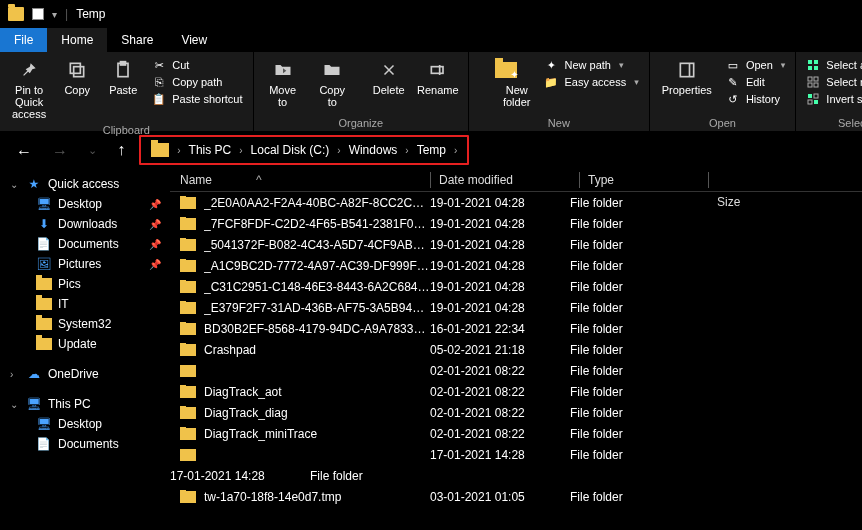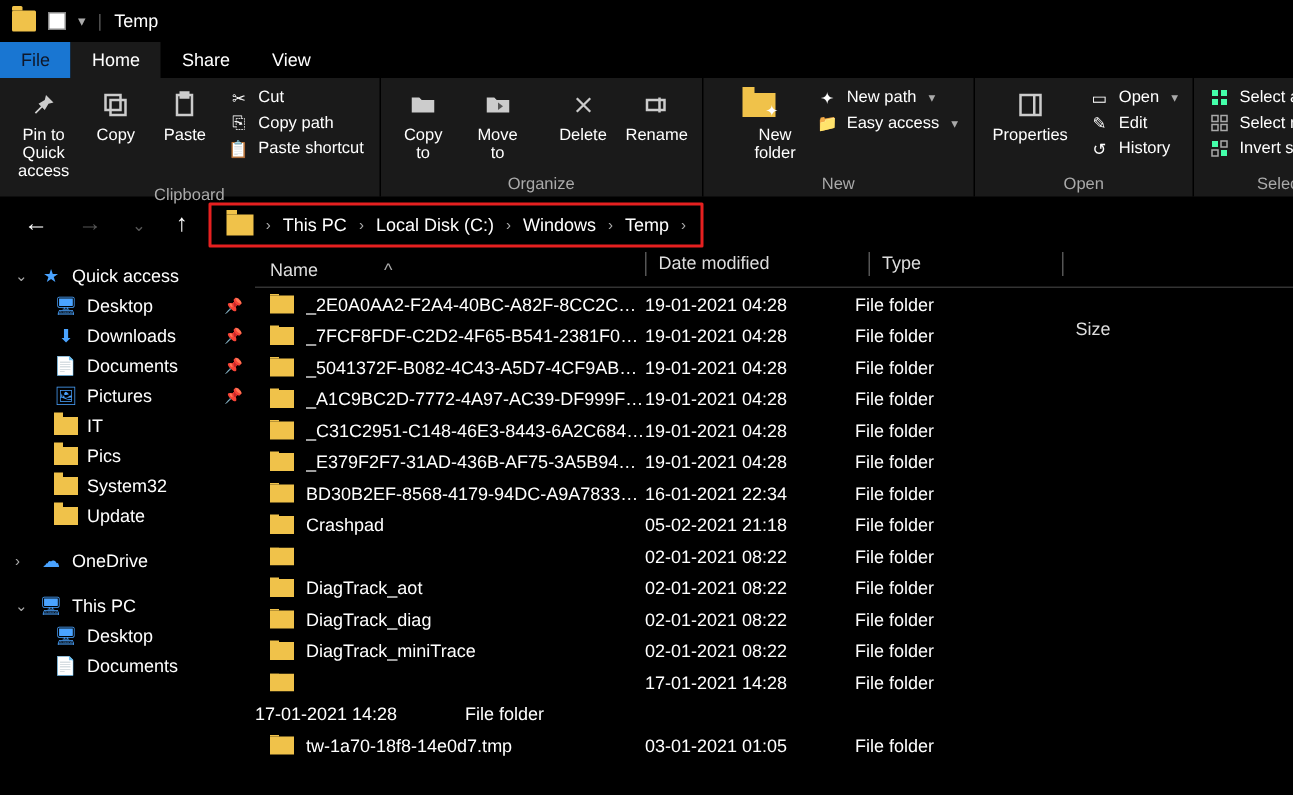--- a/index.html
+++ b/index.html
@@ -8,21 +8,21 @@
 .titlebar { height: 28px; background: #000; display: flex; align-items: center; padding: 0 8px; gap: 8px; }
 .titlebar .folder-icon { width: 16px; height: 14px; background: #f0c24a; border-radius: 1px; position: relative; }
 .titlebar .folder-icon::before { content: ""; position: absolute; top: -3px; left: 0; width: 7px; height: 3px; background: #f0c24a; border-radius: 1px 1px 0 0; }
 .titlebar .smallicon { width: 12px; height: 12px; display: inline-block; }
 .titlebar .doc-icon { background: #fff; border: 1px solid #888; }
 .titlebar .sep { color: #555; }
 .titlebar .title { color: #fff; font-size: 12px; }
 
 .tabs { display: flex; height: 24px; background: #000; align-items: stretch; }
 .tab { padding: 0 14px; display: flex; align-items: center; font-size: 12px; color: #fff; cursor: pointer; }
-.tab.file { background: #1976d2; color: #0f172a; }
+.tab.file { background: #1976d2; color: #ffffff; }
 .tab.active { background: #1a1a1a; }
 
 .ribbon { background: #1a1a1a; height: 80px; display: flex; border-bottom: 1px solid #000; }
 .ribbon-group { display: flex; flex-direction: column; align-items: center; justify-content: space-between; padding: 4px 6px 2px 6px; border-right: 1px solid #000; }
 .ribbon-group-row { display: flex; gap: 4px; flex: 1; align-items: flex-start; }
 .ribbon-group-label { color: #aaa; font-size: 11px; padding-top: 2px; }
 .big-btn { display: flex; flex-direction: column; align-items: center; gap: 2px; padding: 2px 6px; cursor: pointer; color: #fff; font-size: 11px; text-align: center; min-width: 42px; }
 .big-btn .ico { width: 24px; height: 24px; display: flex; align-items: center; justify-content: center; }
 .small-list { display: flex; flex-direction: column; gap: 3px; padding: 2px 4px; }
 .small-item { display: flex; align-items: center; gap: 6px; font-size: 11px; cursor: pointer; color: #fff; white-space: nowrap; }
@@ -42,21 +42,21 @@
 .side-item { display: flex; align-items: center; gap: 6px; padding: 3px 4px 3px 16px; cursor: pointer; font-size: 12px; color: #fff; }
 .side-item.header { padding-left: 6px; }
 .side-item .exp { width: 10px; color: #aaa; font-size: 10px; }
 .side-item .ico { width: 16px; height: 14px; display: flex; align-items: center; justify-content: center; }
 .side-item .pin { margin-left: auto; color: #888; font-size: 10px; }
 .side-folder { width: 16px; height: 12px; background: #f0c24a; position: relative; }
 .side-folder::before { content: ""; position: absolute; top: -3px; left: 0; width: 6px; height: 3px; background: #f0c24a; }
 .side-gap { height: 10px; }
 
 .content { flex: 1; background: #000; display: flex; flex-direction: column; }
-.columns { display: flex; border-bottom: 1px solid #333; height: 24px; font-size: 12px; color: #ddd; }
+.columns { display: flex; border-bottom: 1px solid #333; height: 24px; align-items: center; font-size: 12px; color: #ddd; }
 .col-name { width: 260px; padding-left: 10px; display: flex; align-items: center; gap: 4px; }
 .col-date { width: 140px; }
 .col-type { width: 120px; }
 .col-size { flex: 1; margin-top: 44px; }
 .col-sep { width: 1px; height: 16px; background: #555; margin-right: 8px; }
 
 .rows { overflow-y: auto; flex: 1; }
 .row { display: flex; align-items: center; height: 21px; font-size: 12px; color: #fff; cursor: pointer; }
 .c-name { width: 260px; padding-left: 10px; display: flex; align-items: center; gap: 8px; white-space: nowrap; overflow: hidden; text-overflow: ellipsis; }
 .c-name .txt { overflow: hidden; text-overflow: ellipsis; white-space: nowrap; flex: 1; }
@@ -133,32 +133,32 @@
     </div>
     <div class="ribbon-group-label">Clipboard</div>
   </div>
 
   <div class="ribbon-group">
     <div class="ribbon-group-row">
       <div class="big-btn">
         <span class="ico">
             <svg width="22" height="20" viewBox="0 0 24 24" fill="#ccc">
               <path d="M3 6h6l2 2h10v10H3z"></path>
-            </svg>
-          </span>
-        <span style="line-height:1.1;">Copy to</span>
+              <path d="M12 10l4 3-4 3v-6z" fill="#555"></path>
+            </svg>
+          </span>
+        <span style="line-height:1.1;">Move to</span>
       </div>
       <div class="big-btn">
         <span class="ico">
             <svg width="22" height="20" viewBox="0 0 24 24" fill="#ccc">
               <path d="M3 6h6l2 2h10v10H3z"></path>
-              <path d="M12 10l4 3-4 3v-6z" fill="#555"></path>
-            </svg>
-          </span>
-        <span style="line-height:1.1;">Move to</span>
+            </svg>
+          </span>
+        <span style="line-height:1.1;">Copy to</span>
       </div>
       <div style="width:1px;background:#000;margin:0 2px;"></div>
       <div class="big-btn">
         <span class="ico">
             <svg width="18" height="20" viewBox="0 0 24 24" fill="none" stroke="#ccc" stroke-width="2">
               <path d="M6 6l12 12M18 6L6 18"></path>
             </svg>
           </span>
         <span>Delete</span>
       </div>
@@ -333,28 +333,28 @@
             <span style="color:#4aa3ff;">🖼</span>
           </span>
           <span>Pictures</span>
           <span class="pin">📌</span>
         </div>
         <div class="side-item">
           <span class="exp"></span>
           <span class="ico">
             <span class="side-folder"></span>
           </span>
+          <span>Pics</span>
+        </div>
+        <div class="side-item">
+          <span class="exp"></span>
+          <span class="ico">
+            <span class="side-folder"></span>
+          </span>
           <span>IT</span>
-        </div>
-        <div class="side-item">
-          <span class="exp"></span>
-          <span class="ico">
-            <span class="side-folder"></span>
-          </span>
-          <span>Pics</span>
         </div>
         <div class="side-item">
           <span class="exp"></span>
           <span class="ico">
             <span class="side-folder"></span>
           </span>
           <span>System32</span>
         </div>
         <div class="side-item">
           <span class="exp"></span>

